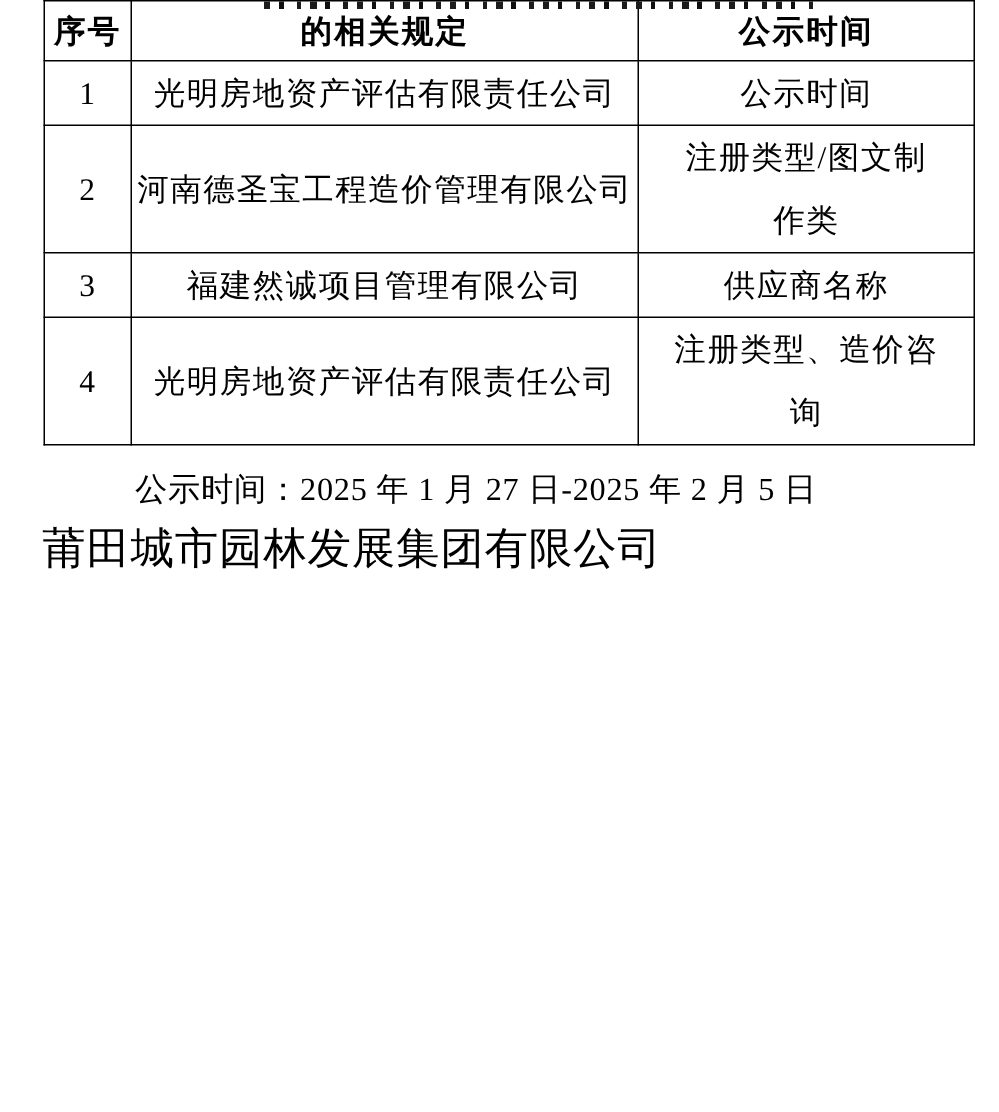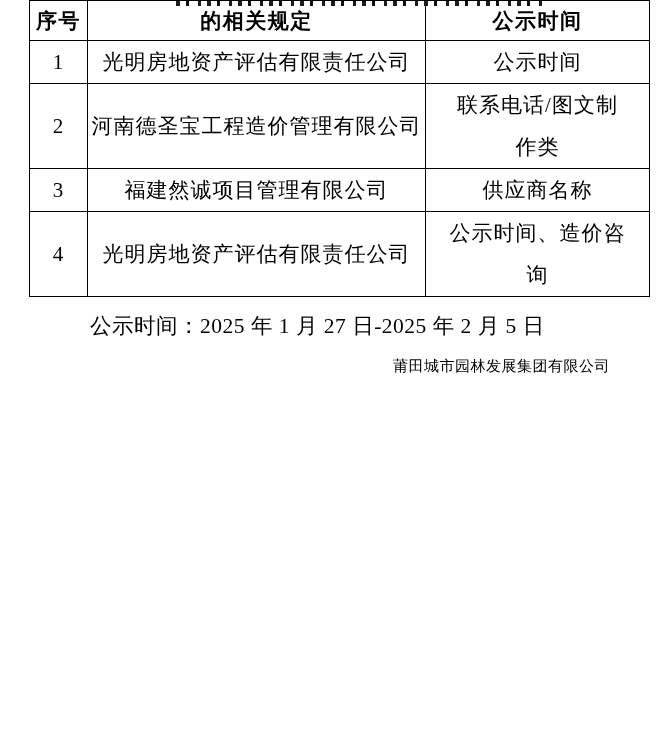--- a/index.html
+++ b/index.html
@@ -64,25 +64,25 @@
   td.cell-serial { letter-spacing: 0; }
   .footer-left {
     margin: 9px 0 0 90px;
     font-size: 21.5px;
     line-height: 40px;
     letter-spacing: 0.5px;
     font-family: Liberation Serif, serif;
   }
   .footer-left div { white-space: pre-wrap; }
   .footer-right {
-    text-align: right;
     padding-right: 56px;
-    font-size: 15px;
+    font-size: 29px;
     line-height: 40px;
     letter-spacing: 0.5px;
+    padding-left: 28px;
   }
 </style>
 </head>
 <body>
 
 <div class="page">
 
   <div class="title-fragments"></div>
 
 
@@ -101,32 +101,32 @@
     </thead>
     <tbody>
       <tr class="row-single">
         <td class="cell-serial">1</td>
         <td class="cell-supplier">光明房地资产评估有限责任公司</td>
         <td class="cell-type">公示时间</td>
       </tr>
       <tr class="row-double">
         <td class="cell-serial">2</td>
         <td class="cell-supplier">河南德圣宝工程造价管理有限公司</td>
-        <td class="cell-type">联系电话/图文制
+        <td class="cell-type">注册类型/图文制
 作类</td>
       </tr>
       <tr class="row-single">
         <td class="cell-serial">3</td>
         <td class="cell-supplier">福建然诚项目管理有限公司</td>
         <td class="cell-type">供应商名称</td>
       </tr>
       <tr class="row-double">
         <td class="cell-serial">4</td>
         <td class="cell-supplier">光明房地资产评估有限责任公司</td>
-        <td class="cell-type">公示时间、造价咨
+        <td class="cell-type">注册类型、造价咨
 询</td>
       </tr>
     </tbody>
   </table>
 
   <div class="footer-left">
     <div>公示时间：2025 年 1 月 27 日-2025 年 2 月 5 日</div>
   </div>
 
   <div class="footer-right">

